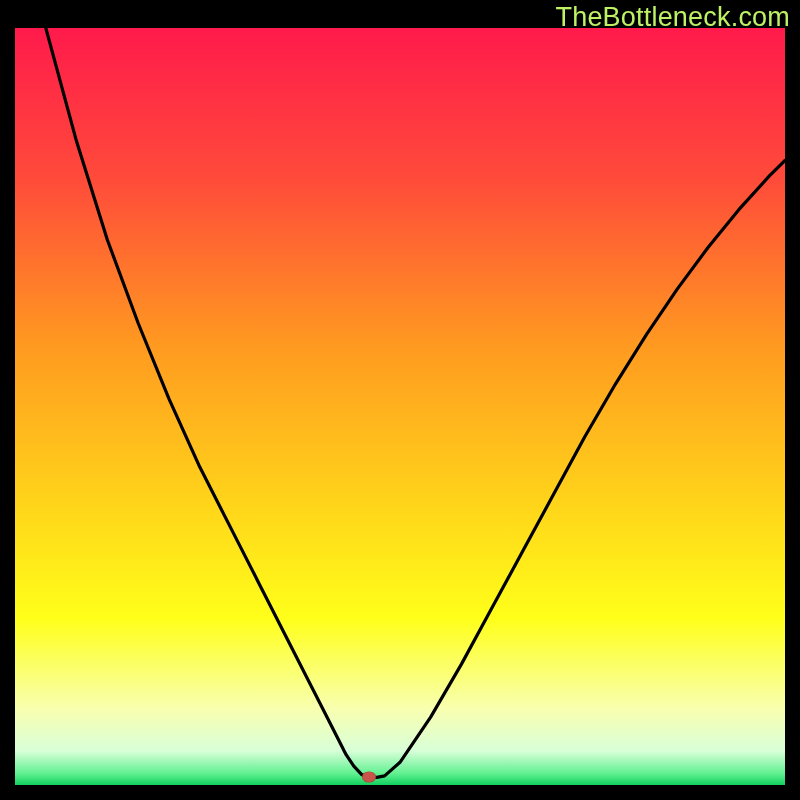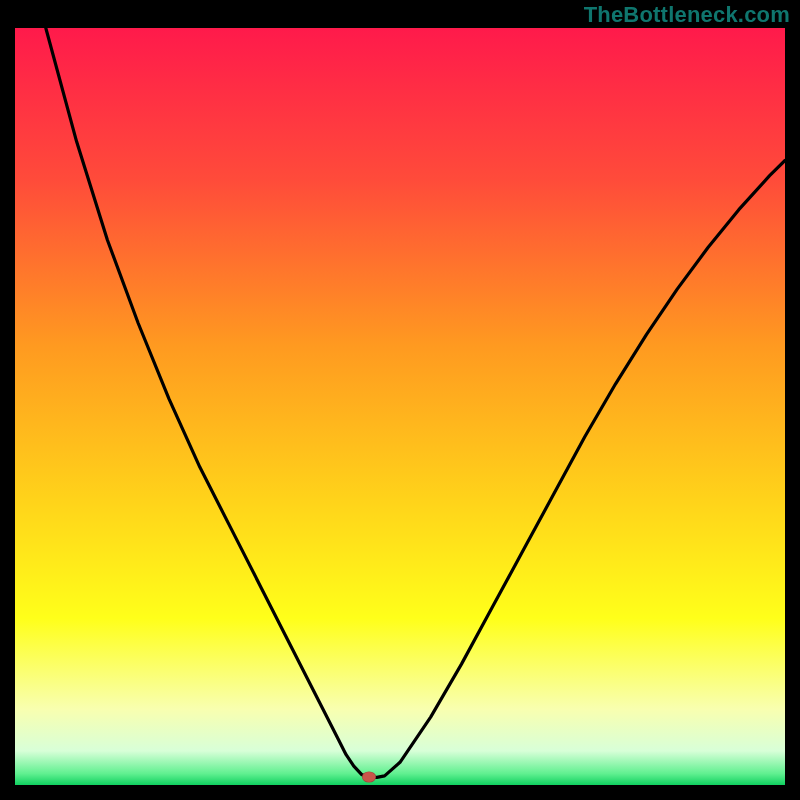--- a/index.html
+++ b/index.html
@@ -16,23 +16,23 @@
     left: 0;
     top: 0;
     width: 800px;
     height: 800px;
     background: #000;
   }
   .watermark {
     position: absolute;
     top: 2px;
     right: 10px;
-    color: #0f766e;
-    font-size: 22px;
-    font-weight: 700;
+    color: #bef264;
+    font-size: 27px;
+    font-weight: 400;
     letter-spacing: 0.2px;
     z-index: 10;
   }
   .plot-area {
     position: absolute;
     left: 15px;
     top: 28px;
     width: 770px;
     height: 757px;
     overflow: hidden;

